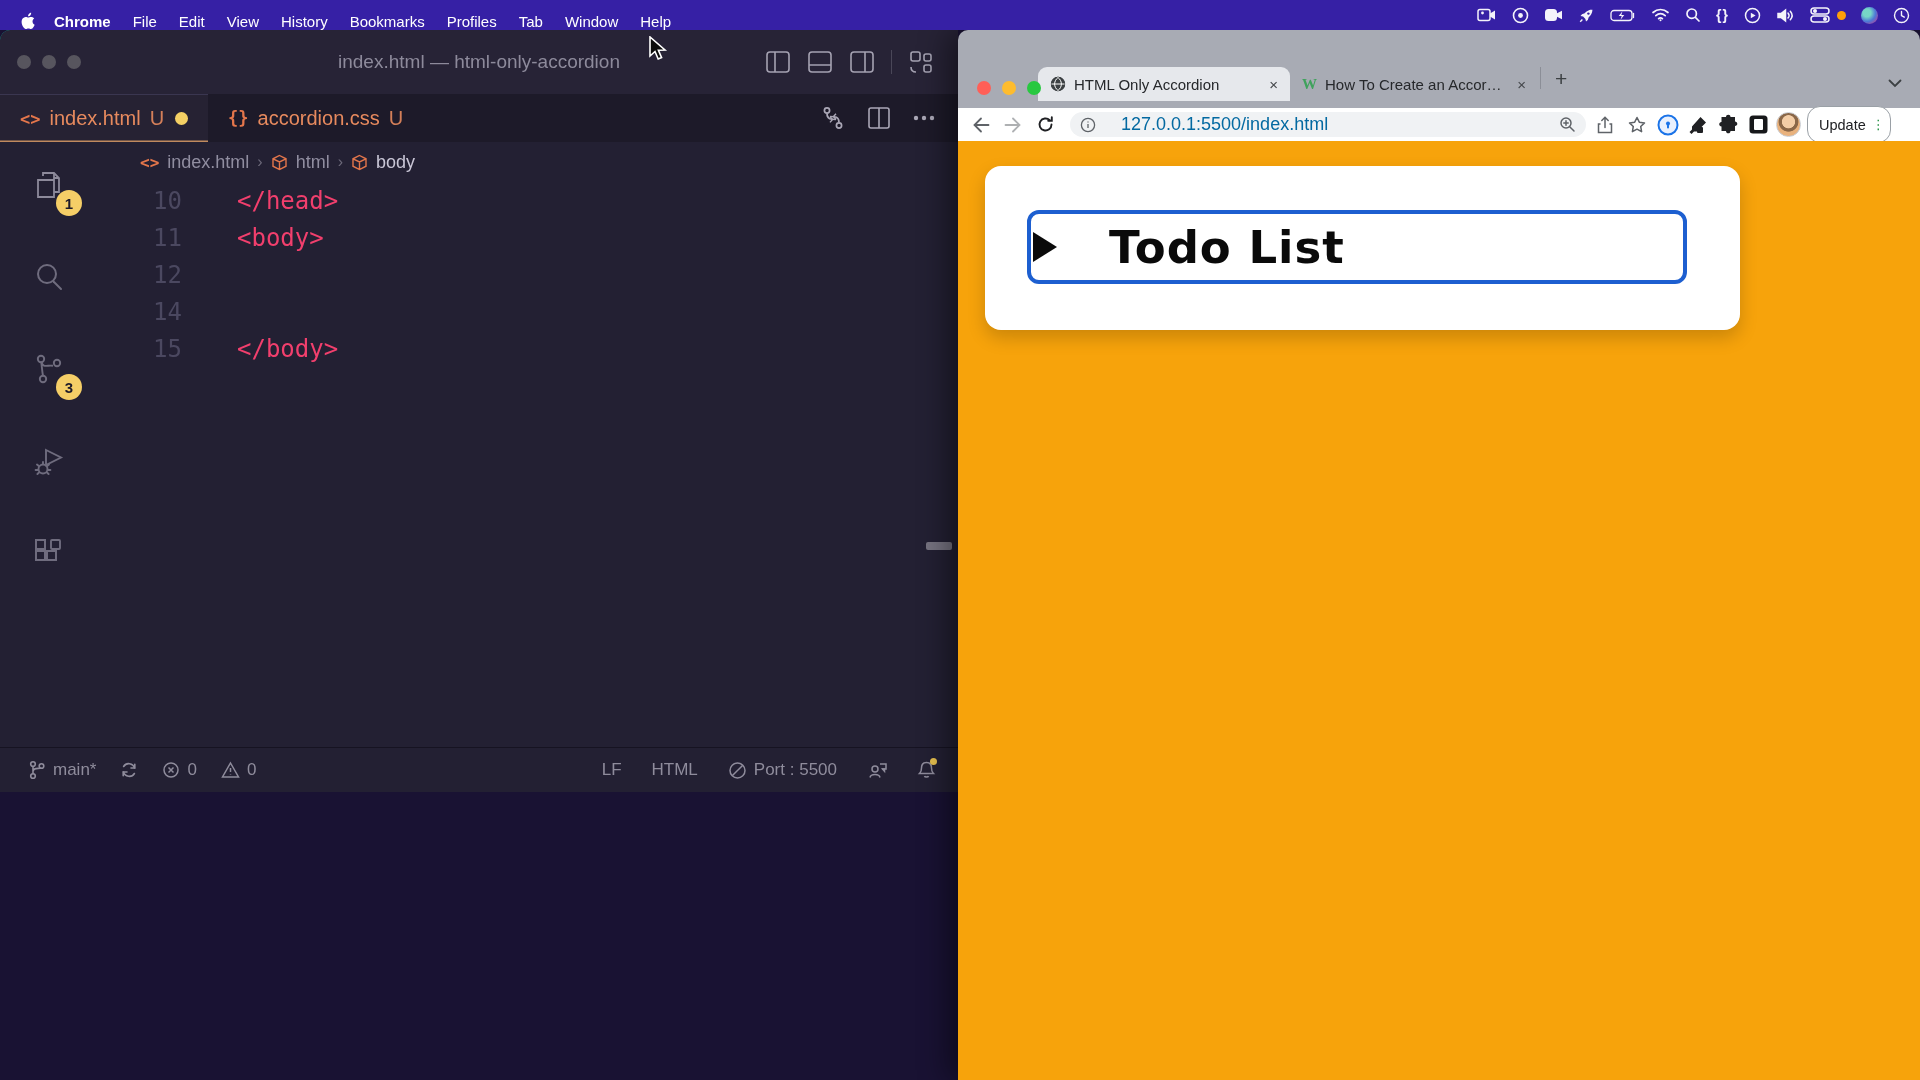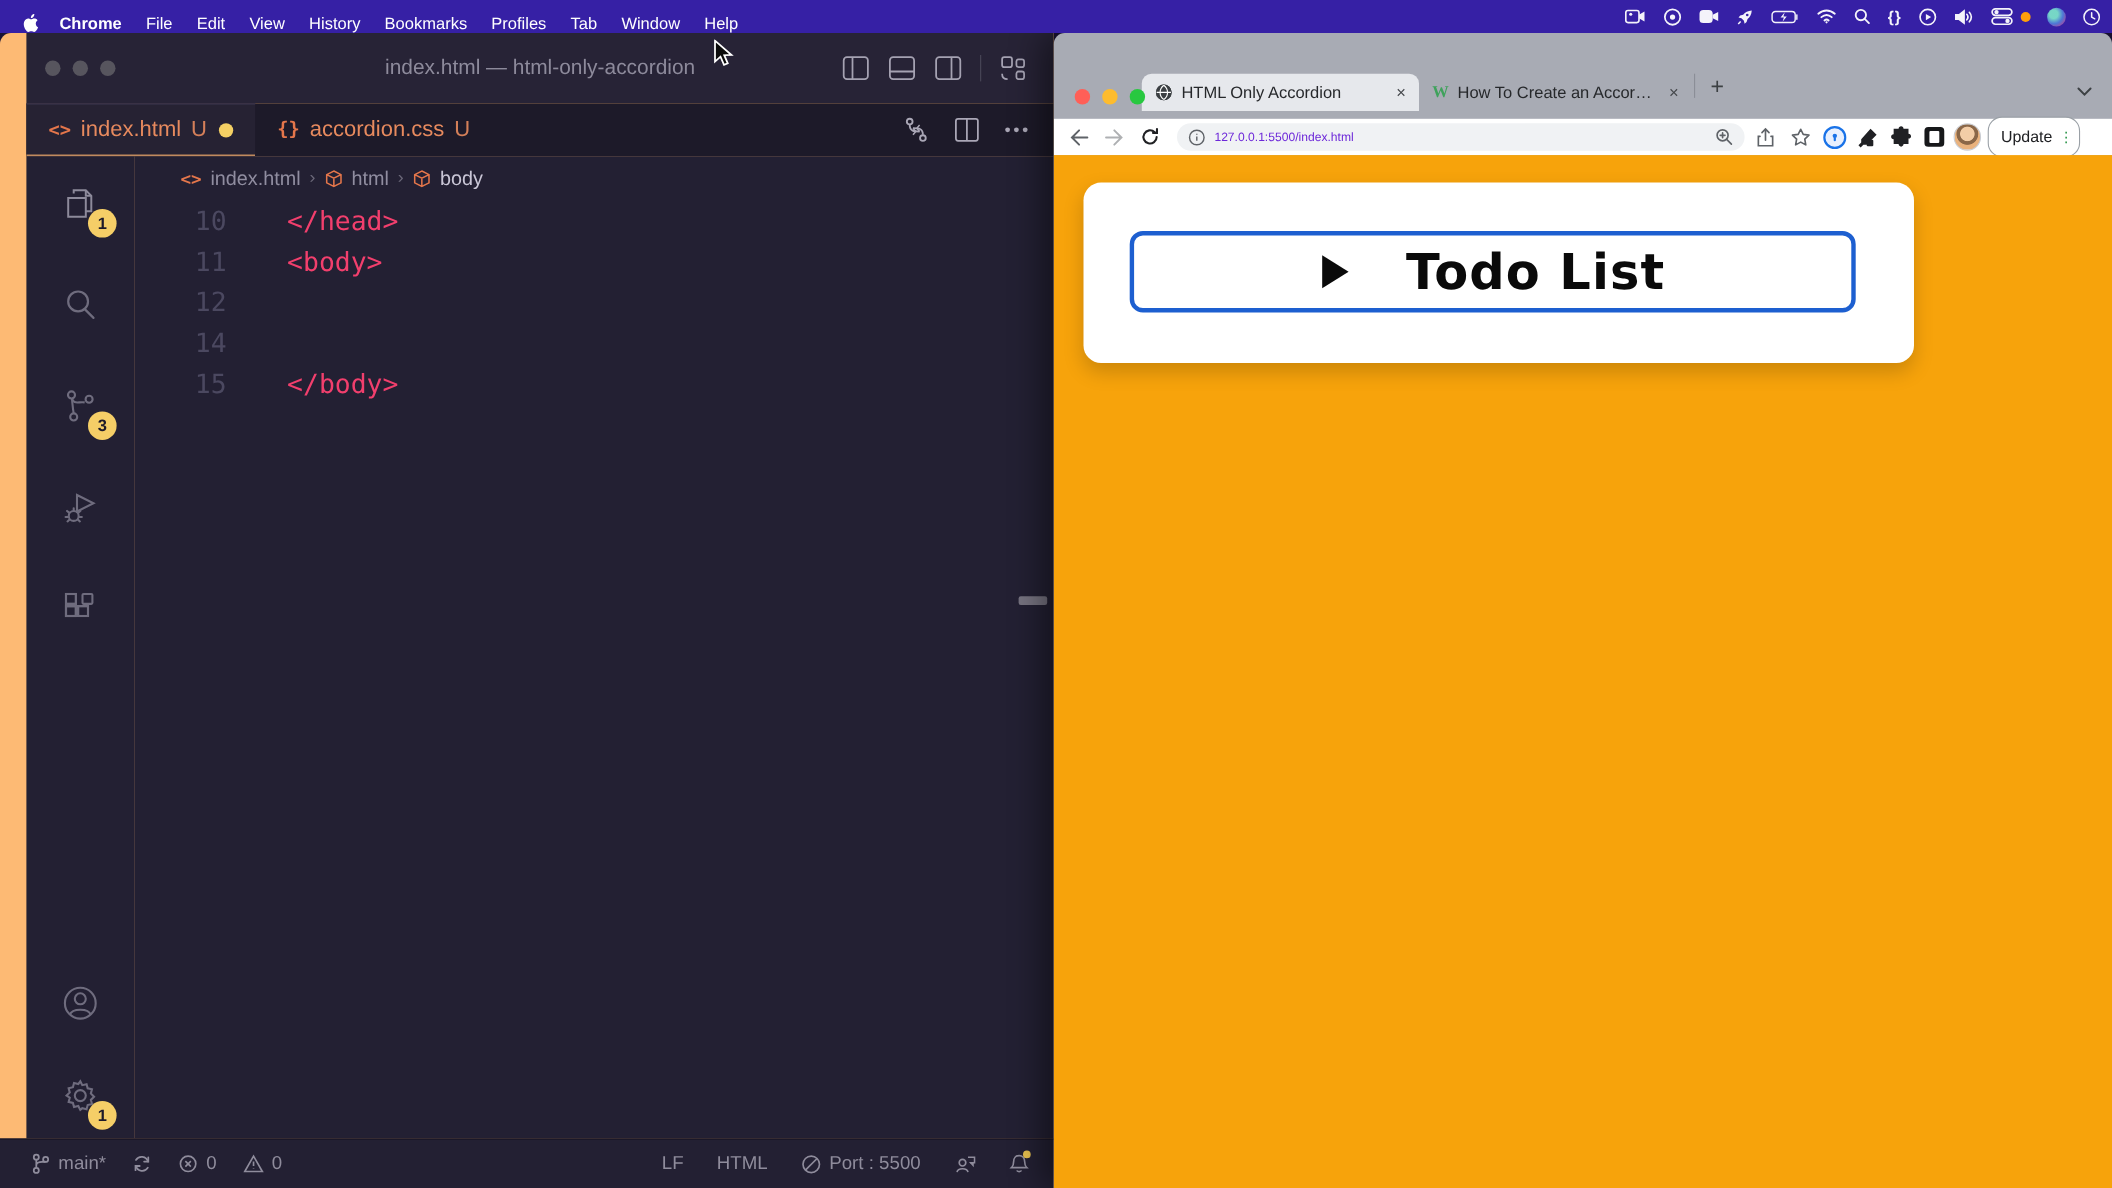--- a/index.html
+++ b/index.html
@@ -14,22 +14,22 @@
   .menu-item { padding:0 11px; font-size:15px; color:#fff; }
   .menu-item.app { font-weight:700; }
   .menu-status { position:absolute; right:10px; top:0; height:30px; display:flex; align-items:center; gap:15px; }
   .mstat { display:flex; align-items:center; color:#fff; opacity:.95; }
   .braces-glyph { font-size:14px; font-weight:700; letter-spacing:1px; }
   .siri-ball { width:17px; height:17px; border-radius:50%;
                background:radial-gradient(circle at 35% 35%, #7ae0c8 0 25%, #4f7bd9 55%, #b2479c 85%); }
   .cc-dot { width:9px; height:9px; border-radius:50%; background:#ff9f0a; margin-left:-8px; }
 
   
-  .vscode { position:absolute; left:0; top:30px; width:958px; height:1050px; background:#fdba74;
-            border-radius:10px 0 0 0; overflow:hidden; z-index:10;padding-left:24px; }
+  .vscode { position:absolute; left:0; top:30px; width:958px; height:762px; background:#14b8a6;
+            border-radius:10px 0 0 0; overflow:hidden; z-index:10; }
   .vsc-titlebar { height:64px; background:#272336; display:flex; align-items:center; position:relative; }
   .traffic { display:flex; gap:11px; margin-left:17px; }
   .tl { width:14px; height:14px; border-radius:50%; }
   .tl.inactive { background:#57555e; }
   .vsc-title { position:absolute; left:0; right:0; text-align:center; color:#8d8a9b; font-size:19px; pointer-events:none; }
   .vsc-layout-icons { position:absolute; right:24px; display:flex; align-items:center; gap:16px; color:#a5a2b2; }
   .vsc-sep { width:1px; height:24px; background:#4a4758; }
 
   .vsc-tabsbar { height:48px; background:#1d1a29; display:flex; align-items:stretch; position:relative; }
   .vsc-tab { display:flex; align-items:center; gap:9px; padding:0 20px; font-size:20px; color:#e78a5e; }
@@ -84,34 +84,34 @@
   .wlogo { color:#3fa25c; font-weight:800; font-size:15px; font-family:"Liberation Serif", serif; }
   .tab-div { width:1px; height:22px; background:#8b8e97; margin:0 6px 6px 2px; }
   .newtab { font-size:21px; color:#3c4043; margin-bottom:5px; padding:0 8px; }
   .tab-chevron { position:absolute; right:18px; top:12px; color:#3c4043; }
 
   .toolbar { height:33px; background:#fff; display:flex; align-items:center; padding:0 10px; gap:6px; }
   .nav-ic { color:#5f6368; width:26px; display:flex; justify-content:center; }
   .nav-ic.dim { opacity:.5; }
   .omnibox { flex:none; width:516px; height:25px; background:#f0f2f4; border-radius:13px;
              display:flex; align-items:center; padding:0 10px; gap:8px; margin-left:6px; }
-  .omni-url { font-size:11px; color:#6d28d9; flex:1; white-space:nowrap; }
+  .omni-url { font-size:18px; color:#0369a1; flex:1; white-space:nowrap;margin-left:17px; }
   .ext-ic { width:24px; display:flex; justify-content:center; color:#202124; }
   .avatar { width:25px; height:25px; border-radius:50%;
             background:radial-gradient(circle at 50% 38%, #f3cda6 0 34%, #8a6748 38% 52%, #e9b27d 56%);
             border:1px solid #c9ccd2; }
   .update-btn { height:37px; border:1.5px solid #9aa0a6; border-radius:13px; display:flex; align-items:center;
                 padding:0 5px 0 11px; gap:6px; font-size:14.5px; color:#202124; background:#fff; }
   .green-dots { color:#1e8e3e; font-size:13px; letter-spacing:0; line-height:1; }
 
   .page { height:calc(1050px - 41px - 33px); background:#f7a30b; position:relative; }
   .card { position:absolute; left:27px; top:25px; width:755px; height:164px; background:#fff;
           border-radius:16px; box-shadow:0 8px 18px rgba(0,0,0,.18); }
   .accordion { position:absolute; left:42px; top:44px; width:660px; height:74px; border:4px solid #1d5fd0;
-               border-radius:12px; background:#fff; display:flex; align-items:center;justify-content:center; }
+               border-radius:12px; background:#fff; display:flex; align-items:center; }
   .acc-marker { width:0; height:0; border-top:15px solid transparent; border-bottom:15px solid transparent;
                 border-left:24px solid #0a0a0a; margin-left:2px; }
   .acc-title { margin-left:52px; font-family:"DejaVu Sans", sans-serif; font-weight:800; font-size:45px;
                color:#0a0a0a; letter-spacing:1px; }
 
   
   .cursor { position:absolute; left:648px; top:36px; z-index:60; }
 </style>
 </head>
 <body>

